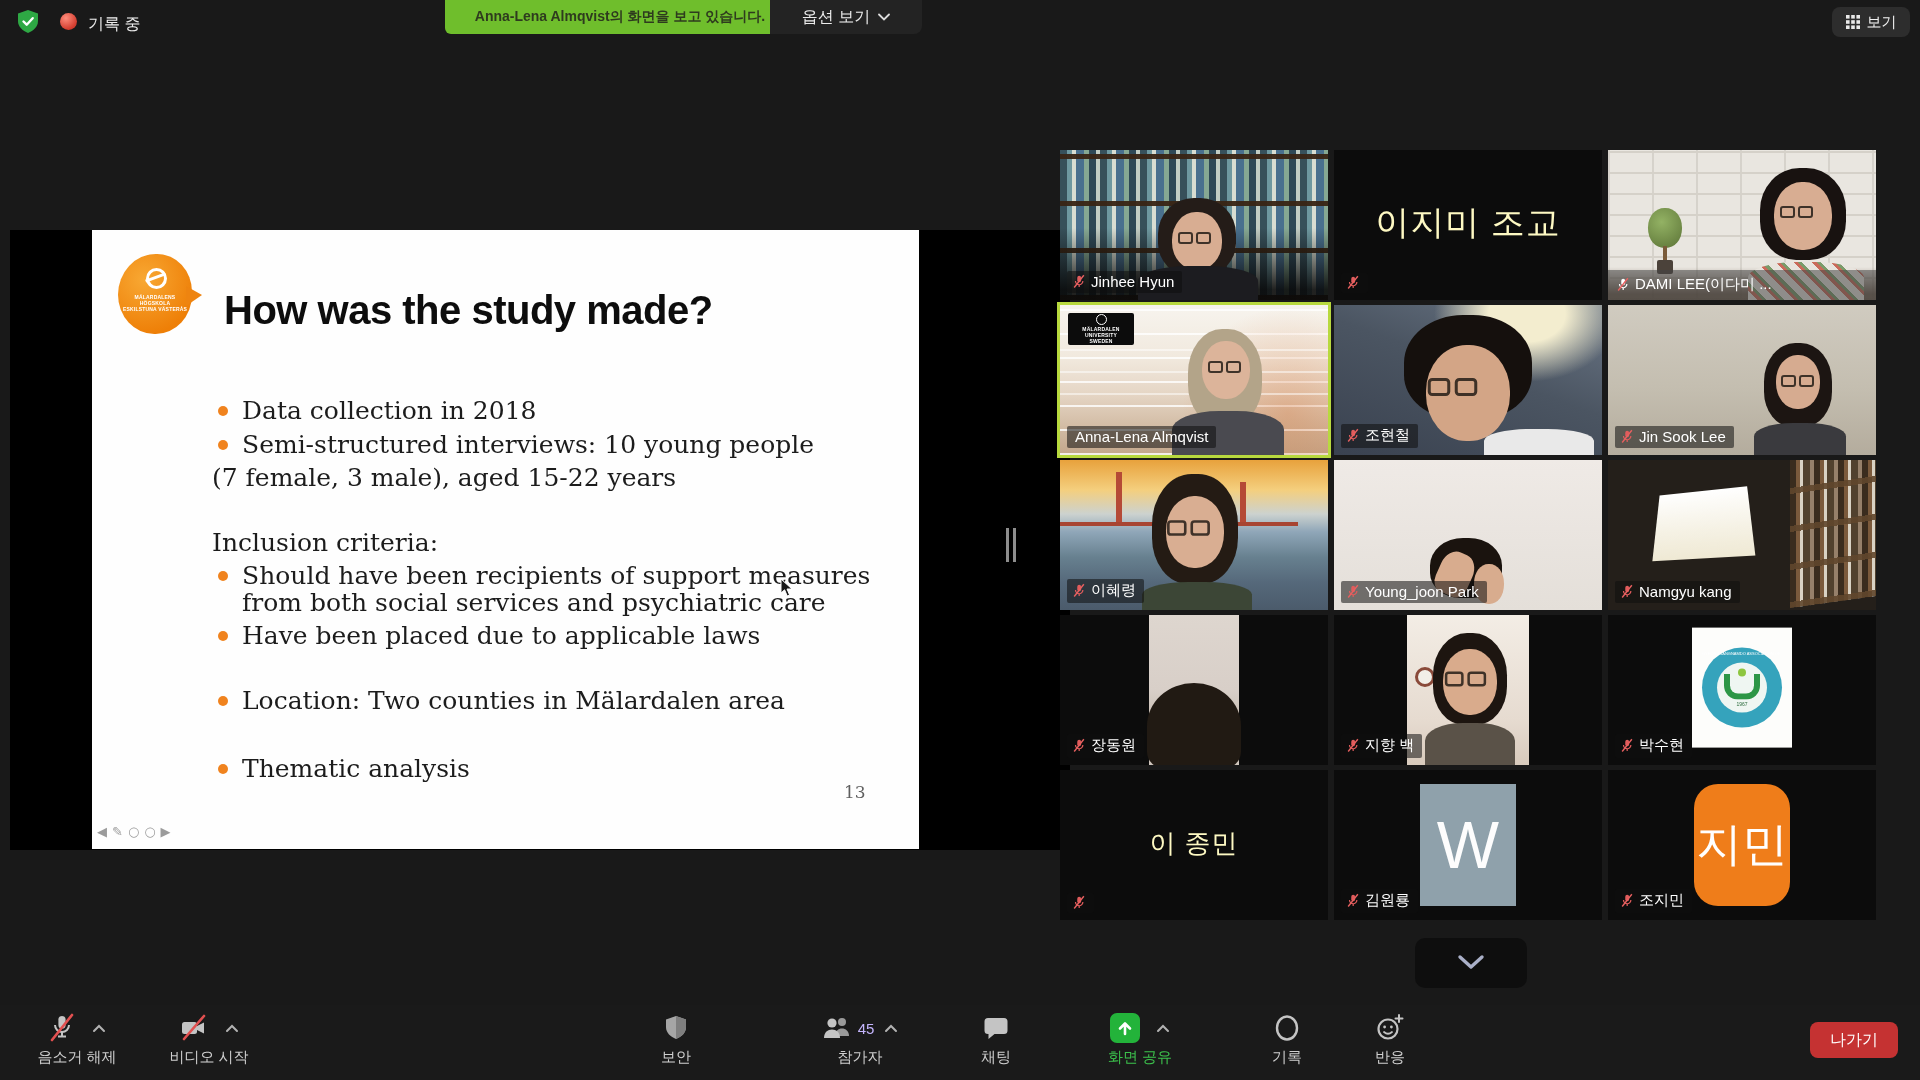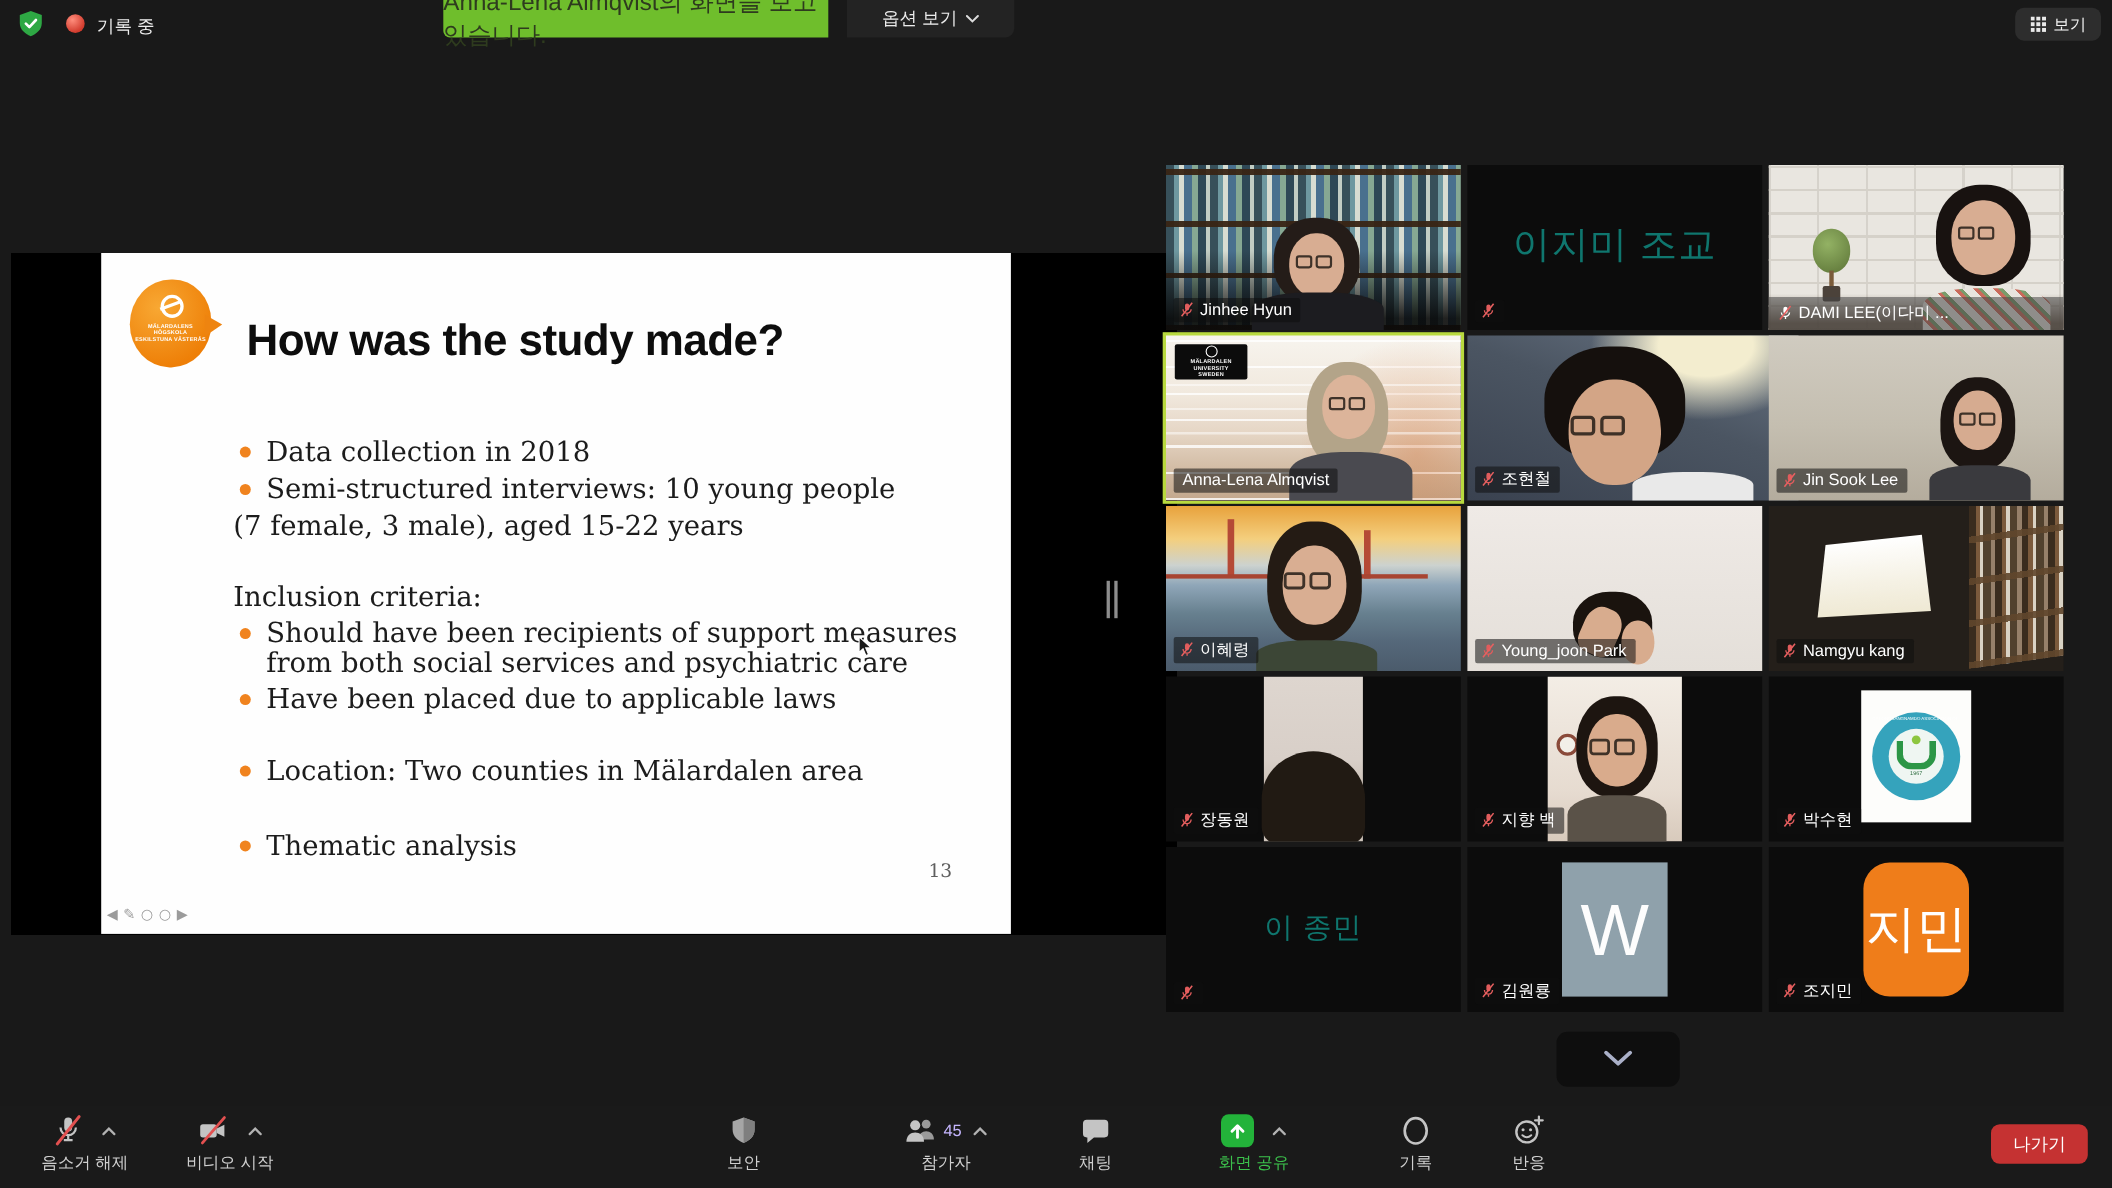--- a/index.html
+++ b/index.html
@@ -8,24 +8,24 @@
     background:#191919;color:#fff;
     font-family:"Liberation Sans",sans-serif;
   }
 
   
   .topbar{position:absolute;left:0;top:0;width:1920px;height:44px;}
   .shield-ok{position:absolute;left:16px;top:9px;}
   .rec-dot{position:absolute;left:60px;top:13px;width:17px;height:17px;border-radius:50%;
     background:radial-gradient(circle at 35% 30%, #ff8d7c, #d23c2e 70%);}
   .rec-label{position:absolute;left:88px;top:14px;font-size:16px;color:#ededed;}
-  .share-banner{position:absolute;left:403px;top:0;width:350px;height:34px;
+  .share-banner{position:absolute;left:445px;top:0;width:350px;height:34px;
     background:var(--banner-green,#6fbe2c);border-radius:0 0 0 6px;
     display:flex;align-items:center;justify-content:center;
-    color:#2e3b1e;font-size:22px;font-weight:400;}
+    color:#2e3b1e;font-size:14px;font-weight:700;}
   .options-btn{position:absolute;left:770px;top:0;width:152px;height:34px;background:#232323;
     border-radius:0 0 8px 0;display:flex;align-items:center;justify-content:center;gap:8px;
     color:#ececec;font-size:16px;cursor:pointer;}
   .view-btn{position:absolute;left:1832px;top:7px;width:78px;height:30px;background:#2d2d2d;
     border-radius:8px;display:flex;align-items:center;justify-content:center;gap:7px;
     color:#f2f2f2;font-size:15px;cursor:pointer;}
 
   
   .screen-black{position:absolute;left:10px;top:230px;width:1060px;height:620px;background:#000;}
   .slide{position:absolute;left:82px;top:0;width:827px;height:619px;background:#fefefe;color:#111;}
@@ -60,21 +60,21 @@
 
   
   .tile{position:absolute;width:268px;height:150px;background:#0c0c0c;overflow:hidden;cursor:pointer;}
   .tile.active{box-shadow:0 0 0 3px var(--active-speaker-border,#b8d93e);}
   .nlabel{position:absolute;left:7px;bottom:7px;display:flex;align-items:center;gap:5px;
     background:rgba(15,15,15,.55);padding:2px 8px 3px 5px;font-size:15px;color:#fff;
     border-radius:2px;white-space:nowrap;z-index:5;}
   .nlabel.full{left:0;right:0;bottom:0;border-radius:0;background:rgba(70,70,70,.55);padding:5px 8px 6px 8px;}
   .nlabel.noicon{padding-left:8px;}
   .center-name{position:absolute;left:0;right:0;top:50%;transform:translateY(-55%);
-    text-align:center;font-size:32px;color:#0f766e;letter-spacing:1px;}
+    text-align:center;font-size:32px;color:#fef9c3;letter-spacing:1px;}
   
   .hair,.face,.torso,.hand{position:absolute;}
   .hair{background:#241c18;border-radius:46% 46% 42% 42%;}
   .face{background:#d8ad92;border-radius:48%;}
   .torso{background:#2d2d33;border-radius:42% 42% 0 0;}
   .glasses{position:absolute;display:flex;gap:3px;z-index:3;}
   .glasses i{display:block;width:11px;height:8px;border:2px solid rgba(35,28,22,.85);border-radius:3px;}
 
   
   .bg-books{background:
@@ -84,21 +84,21 @@
   .bg-brick{background-color:#e9e6e0;background-image:
     linear-gradient(180deg, rgba(0,0,0,0) 78%, rgba(90,72,56,.85) 96%),
     repeating-linear-gradient(0deg,#d5d1c9 0 2px, transparent 2px 21px),
     repeating-linear-gradient(90deg, rgba(198,194,186,.55) 0 2px, transparent 2px 44px);}
   .bg-atrium{background:
     radial-gradient(circle at 85% 72%, rgba(215,115,55,.35), transparent 42%),
     repeating-linear-gradient(0deg, rgba(255,255,255,.8) 0 2px, transparent 2px 24px),
     linear-gradient(180deg,#f7f4ee 0%,#f1e9de 35%,#e5d5c4 60%,#d3bda6 80%,#c3a78c 100%);}
   .bg-dimroom{background:
     radial-gradient(ellipse at 72% 6%, #f3edcf 0 14%, rgba(243,237,207,0) 34%),
-    linear-gradient(200deg,#6b7787 0%,#4b5562 45%,#3a4250 100%); padding-left: 33px;}
+    linear-gradient(200deg,#6b7787 0%,#4b5562 45%,#3a4250 100%);}
   .bg-beige{background:linear-gradient(180deg,#d0cbc0 0%,#c4beb0 55%,#b4ac9d 100%);}
   .bg-ggbridge{background:linear-gradient(180deg,#e8a23c 0%,#f4cf7e 20%,#ccd2cf 36%,#8fa6b8 48%,#67808f 65%,#55687a 82%,#4b5b6b 100%);}
   .bt{position:absolute;width:6px;background:#b54a36;}
   .bd{position:absolute;height:4px;background:#a84532;}
   .bg-white{background:linear-gradient(180deg,#efeae6 0%,#e4dfd9 100%);}
   .bg-dark-ceiling{background:#241f1a;}
   .light-panel{position:absolute;left:46px;top:24px;width:96px;height:76px;
     background:linear-gradient(#ffffff,#efe9d4);transform:perspective(220px) rotateX(28deg) rotateY(-10deg);}
   .shelf{position:absolute;right:0;top:0;bottom:0;width:86px;
     background:

